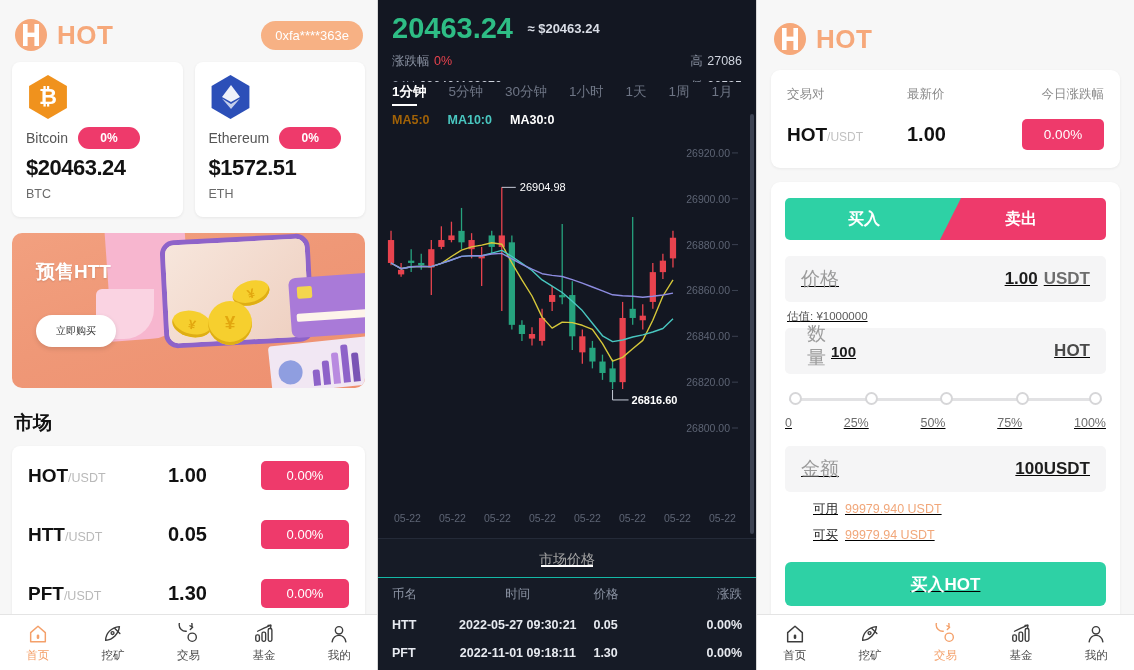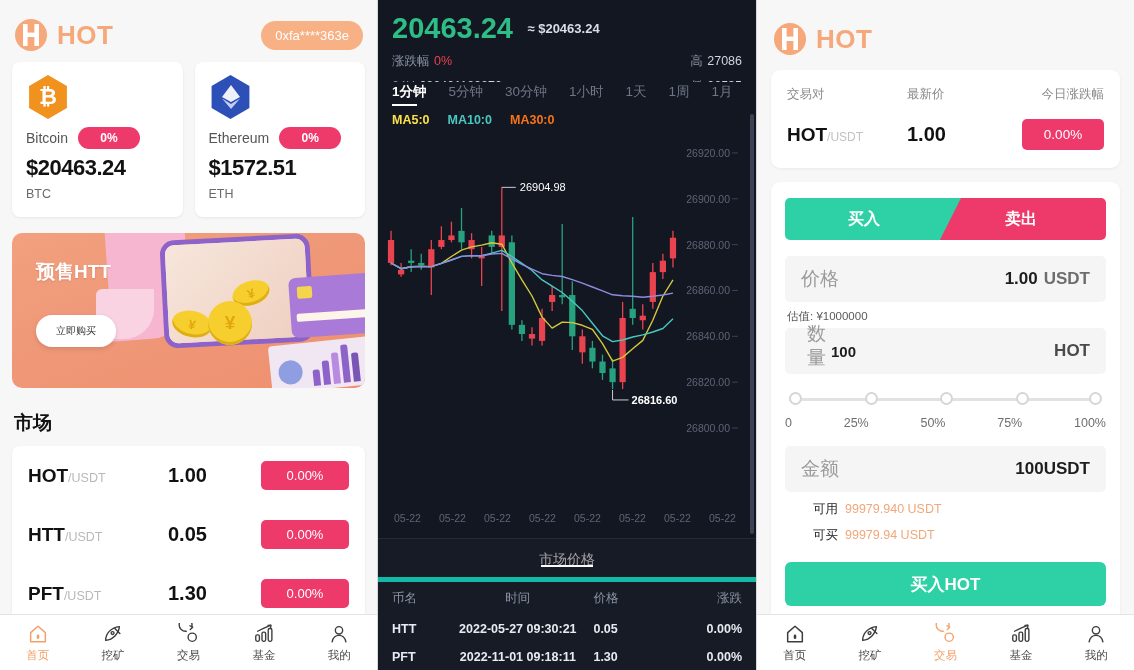--- a/index.html
+++ b/index.html
@@ -105,50 +105,50 @@
   .m-tabs {
     display: flex; align-items: flex-end; gap: 22px; padding: 0 14px;
     position: absolute; top: 82px; left: 0; right: 0; background: #131722; height: 24px; z-index: 5;
   }
   .m-tab { font-size: 13.5px; color: #6e7585; padding-bottom: 5px; position: relative; }
   .m-tab.active { color: #ffffff; font-weight: bold; }
   .m-tab.active::after { content: ""; position: absolute; left: 0; right: 28%; bottom: 0; height: 2.5px; background: #ffffff; }
 
   .chart-wrap { position: absolute; top: 108px; left: 0; width: 378px; height: 430px; }
   .ma-line { position: absolute; top: 5px; left: 14px; display: flex; gap: 18px; font-size: 12.5px; font-weight: bold; z-index: 6; }
-  .ma5 { color: #fde047; } .ma10 { color: #49c7c0; } .ma30 { color: #f97316; }
+  .ma5 { color: #a16207; } .ma10 { color: #49c7c0; } .ma30 { color: #ffffff; }
   .chart-svg { position: absolute; top: 0; left: 0; }
   .scroll-bar { position: absolute; right: 2px; top: 6px; width: 4px; height: 420px; background: #3c4252; border-radius: 2px; }
 
   .m-bottom { position: absolute; left: 0; right: 0; bottom: 0; height: 132px; background: #161b26; border-top: 1px solid #242a38; }
   .m-bt-tab { text-align: center; padding: 11px 0 8px 0; }
   .m-bt-tab span { font-size: 14px; color: #a3a3a3; position: relative; padding-bottom: 0; }
   .m-bt-tab span::after { content: ""; position: absolute; left: 2px; right: 2px; bottom: 0; height: 2.5px; background: #fff; }
   .m-table { width: 100%; border-collapse: collapse; }
-  .m-table th { font-size: 12.5px; color: #8b93a3; font-weight: normal; padding: 8px 0; border-top: 5px solid #14b8a6; }
+  .m-table th { font-size: 12.5px; color: #8b93a3; font-weight: normal; padding: 8px 0; border-top: 1px solid #14b8a6; }
   .m-table td { font-size: 12.5px; color: #e7eaf0; font-weight: bold; padding: 7px 0; }
   .m-table th:nth-child(1), .m-table td:nth-child(1) { text-align: left; padding-left: 14px; width: 17%; }
   .m-table th:nth-child(2), .m-table td:nth-child(2) { text-align: center; width: 40%; }
   .m-table th:nth-child(3), .m-table td:nth-child(3) { text-align: left; width: 21%; }
   .m-table th:nth-child(4), .m-table td:nth-child(4) { text-align: right; padding-right: 14px; }
 
   
   .r-header { padding: 22px 16px 14px 16px; display: flex; align-items: center; gap: 9px; }
   .r-card { margin: 0 14px; background: #fff; border-radius: 9px; padding: 16px 16px 18px 16px; box-shadow: 0 1px 3px rgba(0,0,0,.06); }
   .r-thead { display: flex; justify-content: space-between; font-size: 12.5px; color: #8a8a8a; margin-bottom: 16px; }
   .r-thead div:nth-child(1) { flex: 0 0 120px; }
   .r-thead div:nth-child(2) { flex: 1; }
   .r-thead div:nth-child(3) { text-align: right; }
   .r-trow { display: flex; justify-content: space-between; align-items: center; }
   .r-trow .pair { flex: 0 0 120px; font-size: 19px; font-weight: bold; color: #111; }
   .r-trow .pair small { font-size: 12px; color: #c1c1c1; font-weight: normal; }
   .r-trow .last { flex: 1; font-size: 20px; font-weight: bold; color: #111; }
   .r-chg { background: #ee3a6b; color: #fff; font-size: 13.5px; padding: 8px 0; width: 82px; text-align: center; border-radius: 5px; }
 
-  .r-form { margin: 14px 14px 0 14px; background: #fff; border-radius: 9px; padding: 16px 14px 18px 14px; box-shadow: 0 1px 3px rgba(0,0,0,.06); position: relative; }
+  .r-form { margin: 14px 14px 0 14px; background: #fff; border-radius: 9px; padding: 16px 14px 18px 14px; box-shadow: 0 1px 3px rgba(0,0,0,.06); position: relative; text-decoration: underline; }
   .bs-tabs { display: flex; position: relative; height: 42px; margin-bottom: 16px; }
   .bs-buy {
     position: absolute; left: 0; top: 0; width: 176px; height: 42px; background: #2ed1a5;
     clip-path: polygon(0 0, 100% 0, 88% 100%, 0 100%);
     border-radius: 5px 0 0 5px; color: #fff; font-size: 16px; font-weight: bold;
     display: flex; align-items: center; justify-content: center; z-index: 3; padding-right: 18px;
   }
   .bs-sell {
     position: absolute; right: 0; top: 0; width: 186px; height: 42px; background: #ee3a6b;
     clip-path: polygon(9% 0, 100% 0, 100% 100%, 0 100%);

